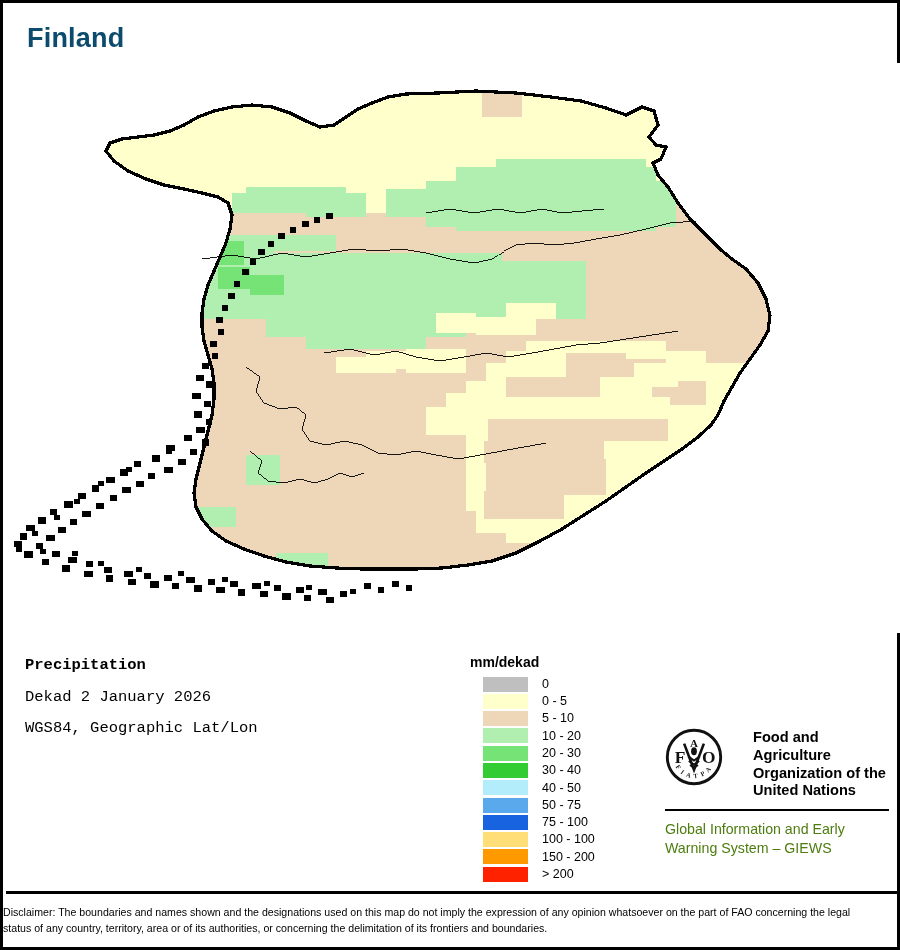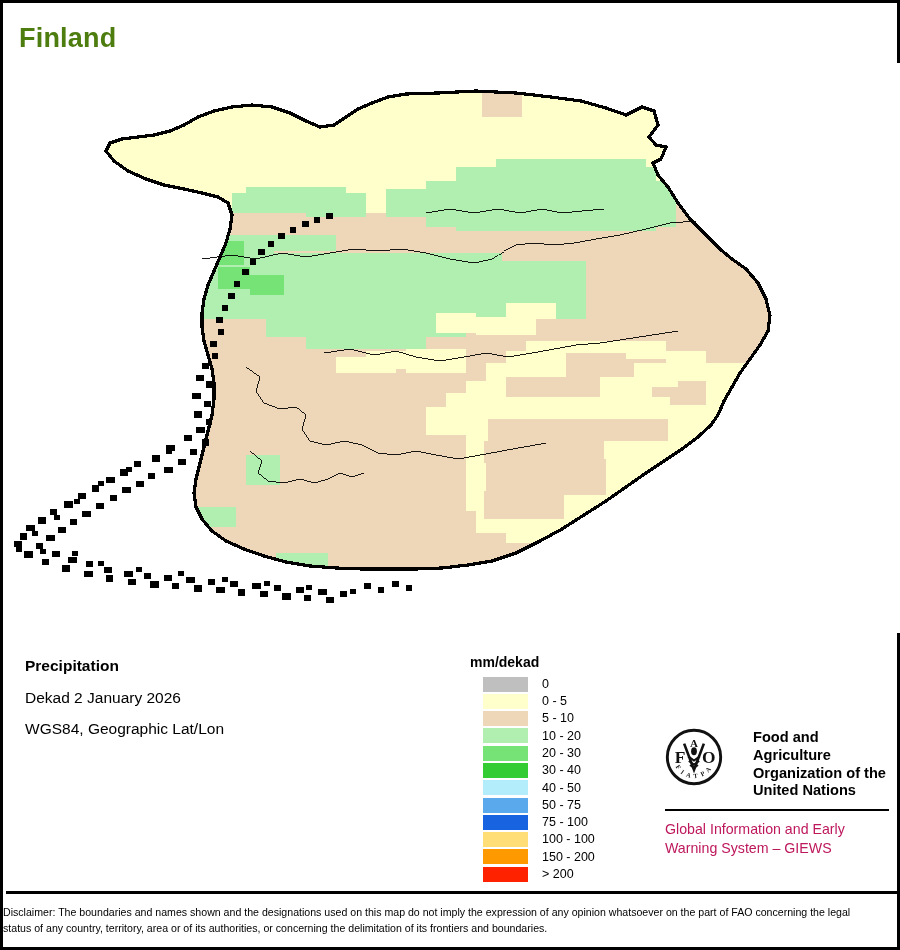--- a/index.html
+++ b/index.html
@@ -18,26 +18,26 @@
     width: 900px;
     height: 950px;
     box-sizing: border-box;
     border: 3px solid #000000;
     background: #ffffff;
   }
 
   
   #map-title {
     position: absolute;
-    left: 16px;
+    left: 24px;
     top: 20px;
     font-size: 27px;
     font-weight: bold;
     letter-spacing: 0.2px;
-    color: #4d7c0f;
+    color: #0c4a6e;
   }
 
   
   #map-canvas {
     position: absolute;
     left: 3px;
     top: 60px;
     width: 894px;
     height: 570px;
   }
@@ -49,20 +49,21 @@
     left: 22px;
     top: 655px;
     width: 400px;
   }
   #info-block .info-line {
     font-size: 15.5px;
     color: #000000;
     line-height: 1;
     margin-bottom: 16px;
     white-space: nowrap;
+    font-family: Liberation Mono, monospace;
   }
   #info-block .info-line.heading {
     font-weight: bold;
   }
 
   
   #legend {
     position: absolute;
     left: 467px;
     top: 650px;
@@ -123,21 +124,21 @@
   #fao-rule {
     margin-top: 9px;
     width: 224px;
     height: 2px;
     background: #000000;
   }
   #fao-sub {
     margin-top: 9px;
     font-size: 14.2px;
     line-height: 1.33;
-    color: #be185d;
+    color: #4d7c0f;
   }
 
   
   #disclaimer-rule {
     position: absolute;
     left: 3px;
     top: 888px;
     width: 894px;
     height: 3px;
     background: #000000;

